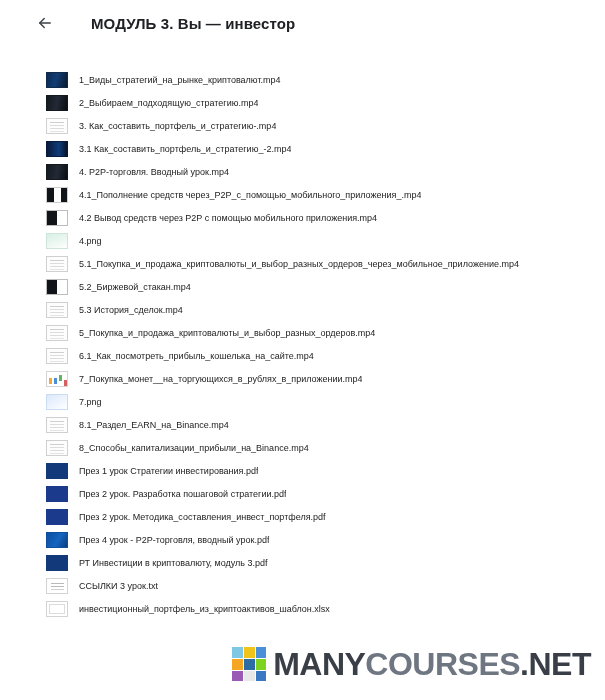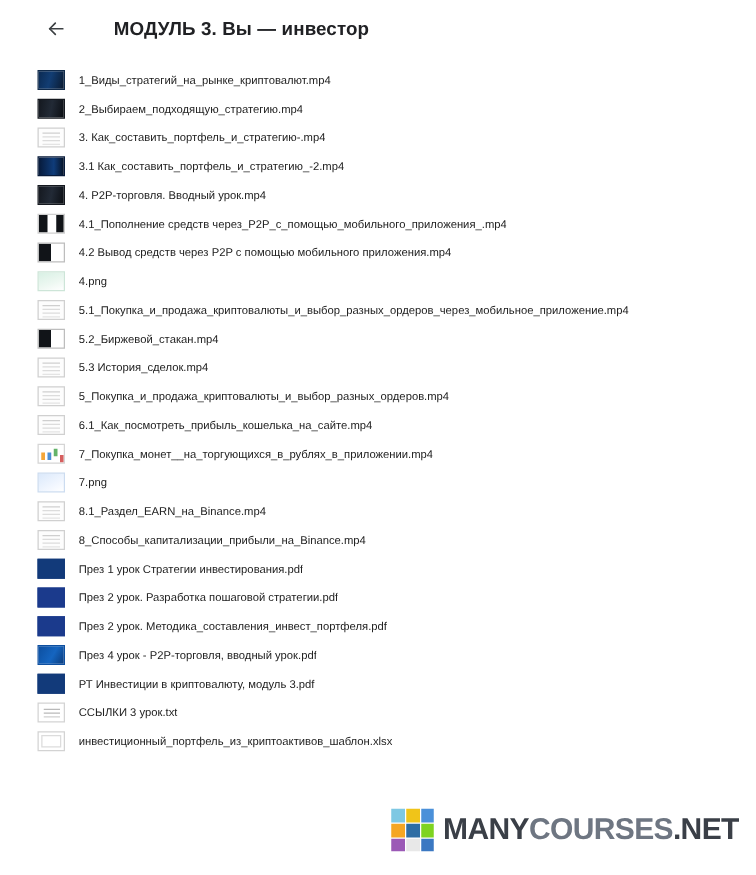--- a/index.html
+++ b/index.html
@@ -37,21 +37,21 @@
   .back-btn svg { display: block; }
   .page-title {
     font-size: 15px;
     font-weight: bold;
     color: #202124;
     letter-spacing: 0.1px;
     white-space: nowrap;
   }
   .file-list {
     padding: 6px 0 0 0;
-    margin: 0;
+    margin: 16px;
     list-style: none;
   }
   .file-row {
     display: flex;
     align-items: center;
     height: 23px;
     padding-left: 30px;
     box-sizing: border-box;
   }
   .thumb {
@@ -171,21 +171,21 @@
     align-items: center;
     gap: 4px;
   }
   .wm-logo {
     width: 40px;
     height: 40px;
     position: relative;
   }
   .wm-text {
     font-family: "Liberation Sans", sans-serif;
-    font-size: 24px;
+    font-size: 32px;
     font-weight: bold;
     color: #3a3f47;
     letter-spacing: -0.5px;
   }
   .wm-text .dim { color: #6e7682; }
 </style>
 </head>
 <body>
 
 <div class="header">

